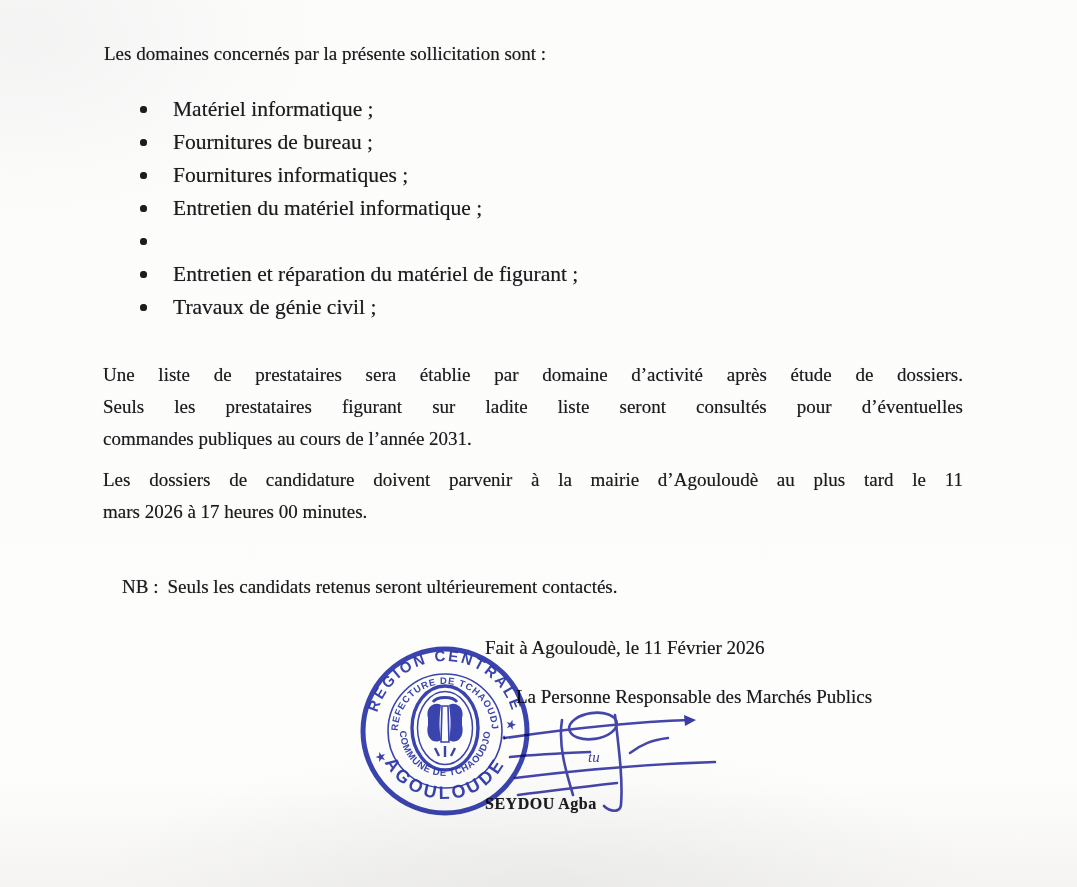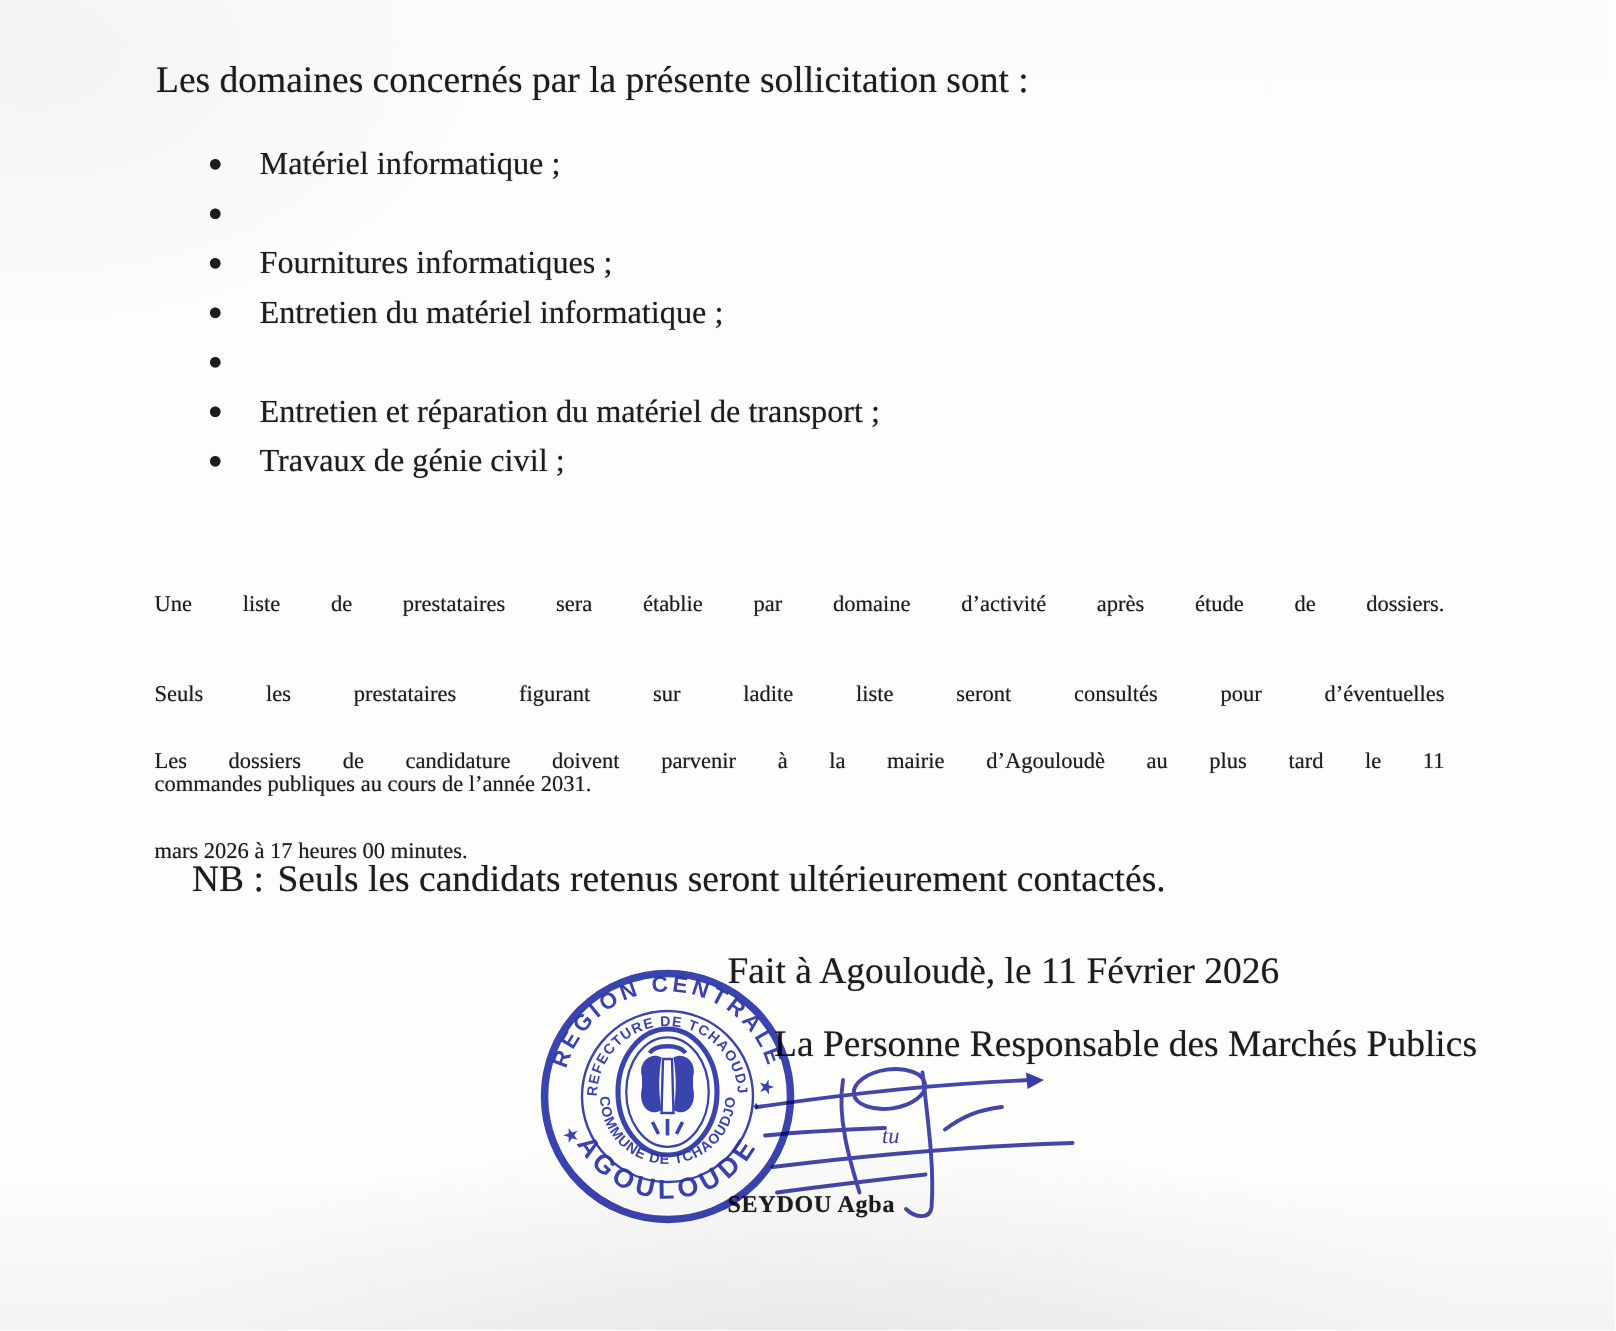--- a/index.html
+++ b/index.html
@@ -10,36 +10,35 @@
     overflow: hidden;
     background:
       radial-gradient(420px 260px at 2% 4%, rgba(205,205,208,0.18), rgba(205,205,208,0) 70%),
       radial-gradient(600px 200px at 50% 101%, rgba(190,192,196,0.22), rgba(190,192,196,0) 75%),
       linear-gradient(180deg, #fcfcfb 0%, #fdfdfc 88%, #f5f4f2 100%);
     font-family: "Liberation Serif", "DejaVu Serif", serif;
     color: #1c1c1f;
   }
   .txt {
     position: absolute;
-    font-size: 25px;
+    font-size: 19px;
     line-height: 32px;
     color: #1c1c1f;
     text-shadow: 0 0 0.7px rgba(25,25,30,0.55);
     white-space: pre;
   }
   .block { position: absolute; width: 860px; left: 103px; }
   .pline {
     height: 32px;
     line-height: 32px;
-    font-size: 15px;
+    font-size: 19px;
     text-align: justify;
     text-align-last: left;
     text-shadow: 0 0 0.7px rgba(25,25,30,0.55);
     white-space: normal;
-    margin-top: 28px;
   }
   .pline:not(:last-child) { text-align-last: justify; }
   .bullets { position: absolute; left: 140px; top: 93px; }
   .bullet-item { height: 33px; display: flex; align-items: center; }
   .dot {
     width: 7px; height: 7px; border-radius: 50%;
     background: #1c1c1f; margin-right: 26px; flex: 0 0 auto;
     box-shadow: 0 0 0.5px rgba(25,25,30,0.6);
   }
   .bullet-label {
@@ -59,35 +58,36 @@
 
   <div class="txt" style="left:104px; top:38px;">Les domaines concernés par la présente sollicitation sont :</div>
 
   <div class="bullets">
     <div class="bullet-item">
       <span class="dot"></span>
       <span class="bullet-label">Matériel informatique ;</span>
     </div>
     <div class="bullet-item">
       <span class="dot"></span>
+      <span class="bullet-label">Fournitures de bureau ;</span>
     </div>
     <div class="bullet-item">
       <span class="dot"></span>
       <span class="bullet-label">Fournitures informatiques ;</span>
     </div>
     <div class="bullet-item">
       <span class="dot"></span>
       <span class="bullet-label">Entretien du matériel informatique ;</span>
     </div>
     <div class="bullet-item">
       <span class="dot"></span>
     </div>
     <div class="bullet-item">
       <span class="dot"></span>
-      <span class="bullet-label">Entretien et réparation du matériel de transport ;</span>
+      <span class="bullet-label">Entretien et réparation du matériel de figurant ;</span>
     </div>
     <div class="bullet-item">
       <span class="dot"></span>
       <span class="bullet-label">Travaux de génie civil ;</span>
     </div>
   </div>
 
   <div class="block" style="top:359px;">
     <div class="pline">Une liste de prestataires sera établie par domaine d’activité après étude de dossiers.</div>
     <div class="pline">Seuls les prestataires figurant sur ladite liste seront consultés pour d’éventuelles</div>

